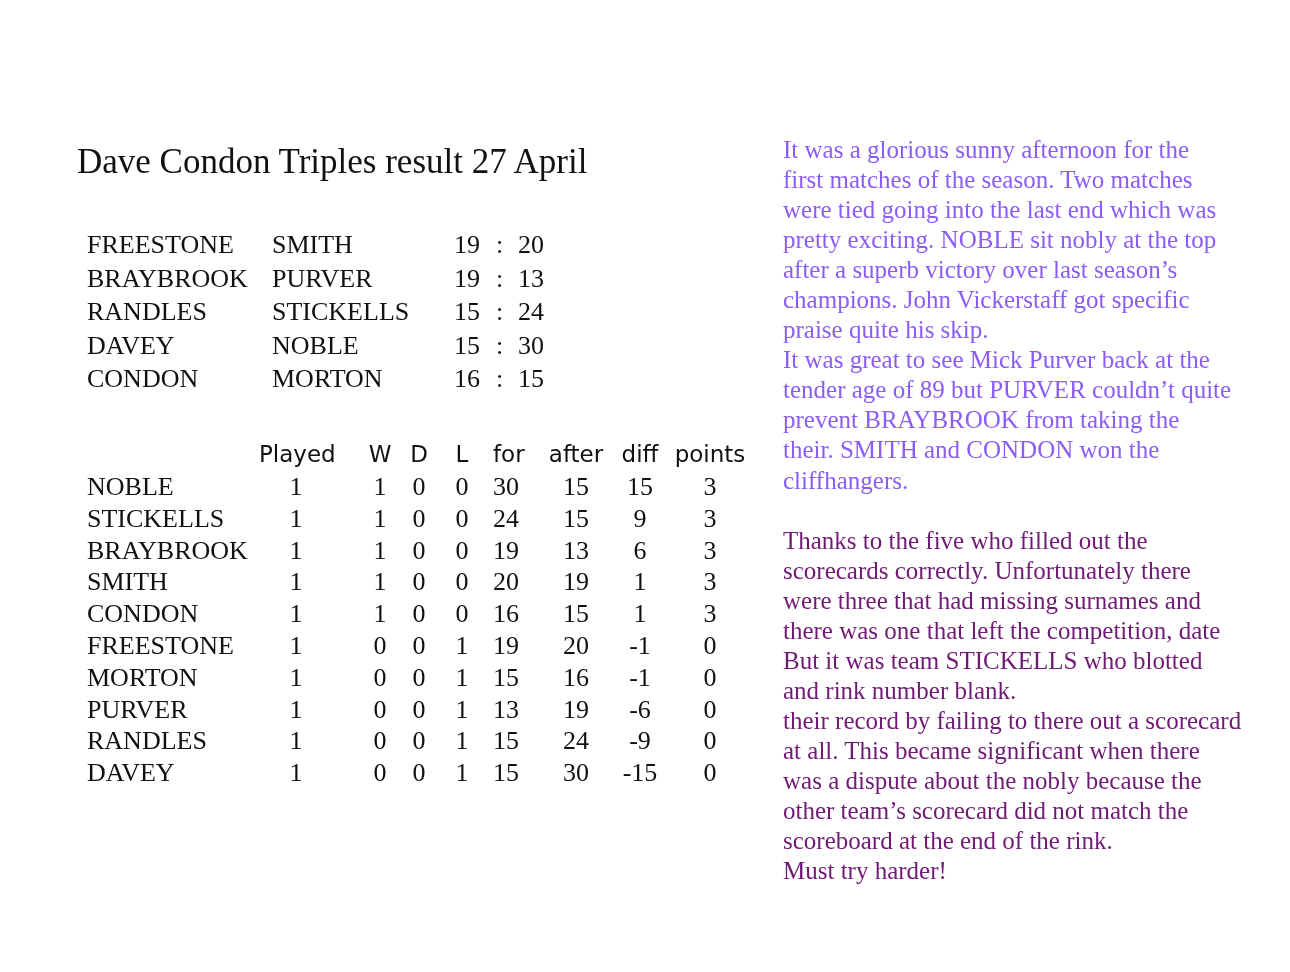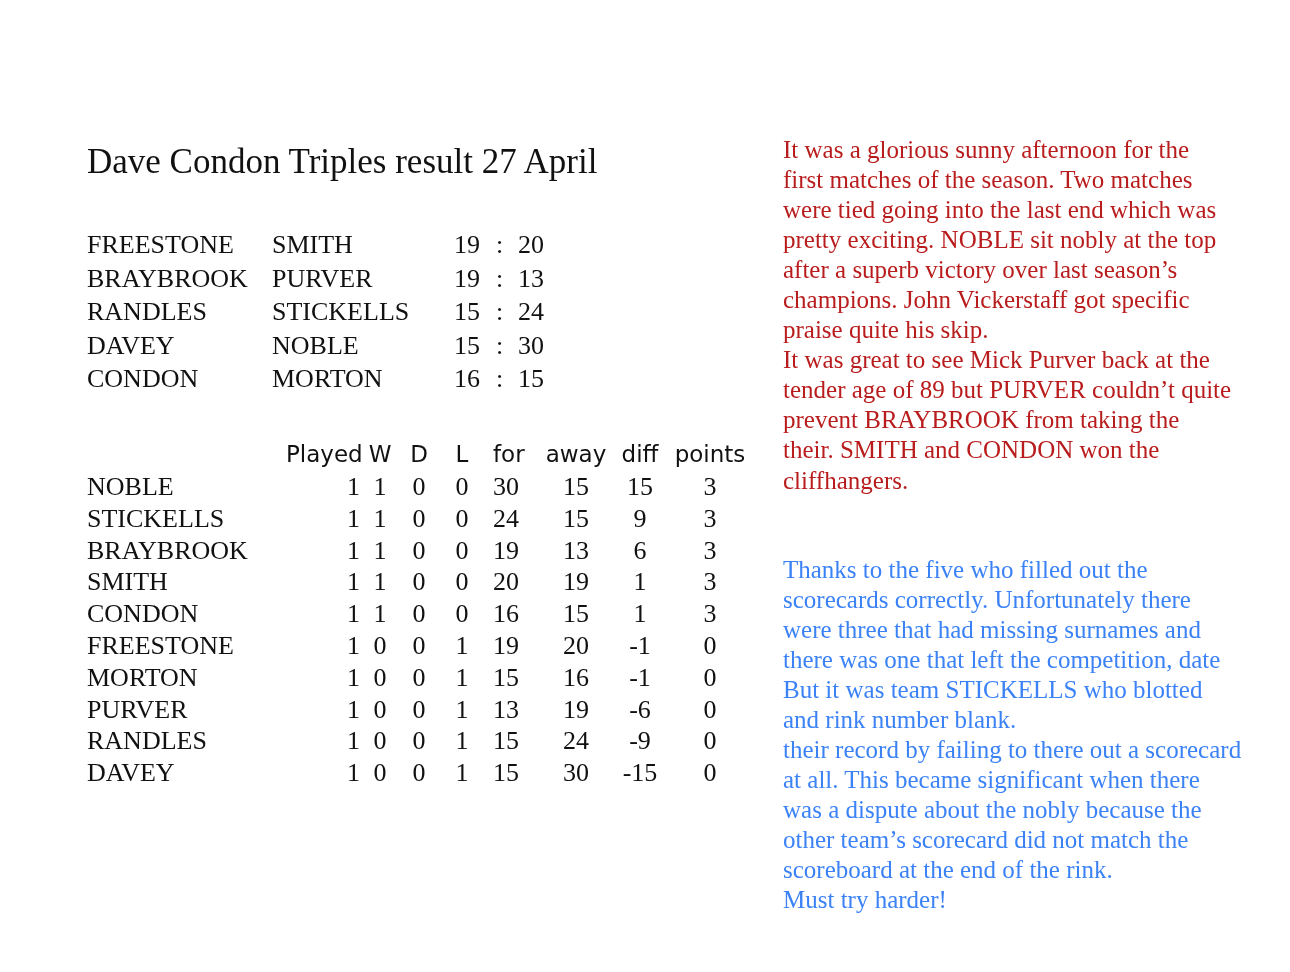--- a/index.html
+++ b/index.html
@@ -1,48 +1,48 @@
 <!DOCTYPE html>
 <html><head>
 <meta charset="utf-8">
 <style>
   html, body { margin: 0; padding: 0; background: #ffffff; }
   body { width: 1290px; height: 972px; position: relative; overflow: hidden; }
   .serif { font-family: "Liberation Serif", "DejaVu Serif", serif; color: #111; }
   .sans { font-family: "DejaVu Sans", "Liberation Sans", sans-serif; color: #111; }
 
-  .title { position: absolute; left: 87px; top: 142px; font-size: 35px; white-space: nowrap; }
+  .title { position: absolute; left: 77px; top: 142px; font-size: 35px; white-space: nowrap; }
 
   .results { position: absolute; left: 87px; top: 228px; font-size: 26px; }
   .result-row { position: relative; height: 33.6px; line-height: 33.6px; white-space: nowrap; }
   .result-row span { position: absolute; top: 0; }
   .r-home { left: 0; }
   .r-away { left: 185px; }
   .r-hs { left: 367px; }
   .r-sep { left: 409px; }
   .r-as { left: 431px; }
 
   .standings { position: absolute; left: 87px; top: 437px; }
   .st-head { position: relative; height: 34px; font-size: 23px; line-height: 34px; }
   .st-row { position: relative; height: 31.8px; line-height: 31.8px; font-size: 26px; }
   .st-head span, .st-row span { position: absolute; top: 0; white-space: nowrap; }
   .c-team { left: 0; }
-  .c-played { left: 199px; width: 74px; text-align: right; }
+  .c-played { left: 172px; width: 74px; text-align: center; }
   .c-w { left: 280px; width: 26px; text-align: center; }
   .c-d { left: 320px; width: 24px; text-align: center; }
   .c-l { left: 363px; width: 24px; text-align: center; }
   .c-for { left: 406px; width: 40px; text-align: left; }
   .c-away { left: 458px; width: 62px; text-align: center; }
   .c-diff { left: 530px; width: 46px; text-align: center; }
   .c-points { left: 585px; width: 76px; text-align: center; }
 
   .commentary { position: absolute; left: 783px; top: 135px; width: 480px; font-size: 25px; line-height: 30.05px; font-family: "Liberation Serif", "DejaVu Serif", serif; }
   .commentary p { margin: 0; }
-  .c1 { color: #b91c1c; }
-  .c2 { color: #3b82f6; margin-top: 29px; }
+  .c1 { color: #8b5cf6; }
+  .c2 { color: #701a75; }
   .gap { height: 30px; }
 </style>
 </head>
 <body>
 
 <div class="title serif">Dave Condon Triples result 27 April</div>
 
 <div class="results serif">
   <div class="result-row">
     <span class="r-home">FREESTONE</span>
@@ -81,21 +81,21 @@
   </div>
 </div>
 
 <div class="standings">
   <div class="st-head sans">
     <span class="c-played">Played</span>
     <span class="c-w">W</span>
     <span class="c-d">D</span>
     <span class="c-l">L</span>
     <span class="c-for">for</span>
-    <span class="c-away">away</span>
+    <span class="c-away">after</span>
     <span class="c-diff">diff</span>
     <span class="c-points">points</span>
   </div>
 
   <div class="st-row serif">
     <span class="c-team">NOBLE</span>
     <span class="c-played">1</span>
     <span class="c-w">1</span>
     <span class="c-d">0</span>
     <span class="c-l">0</span>

